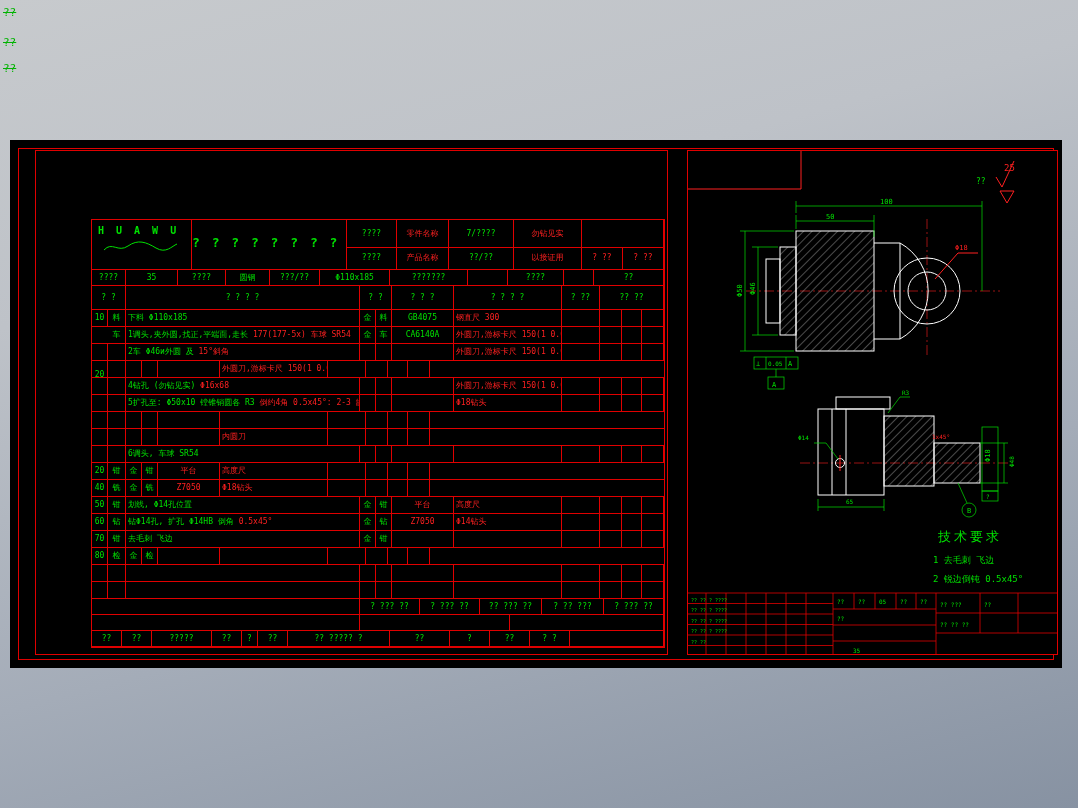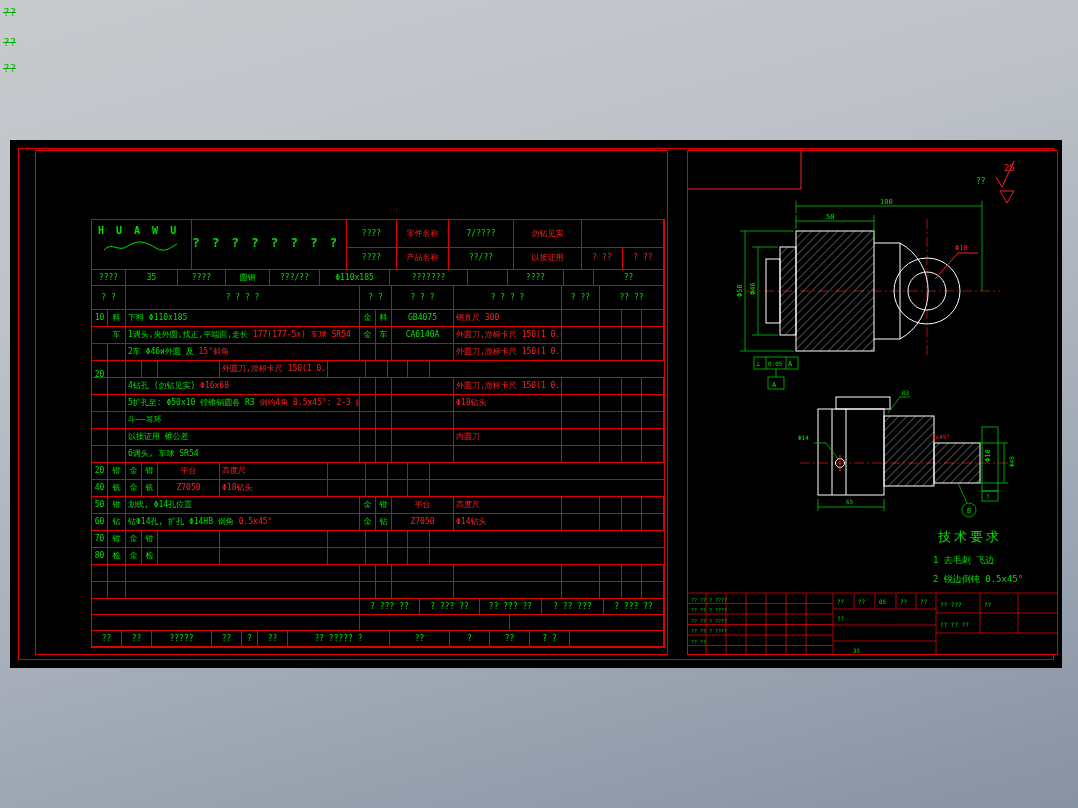--- a/index.html
+++ b/index.html
@@ -180,34 +180,32 @@
               <div class="pcell g c" style="width: 62px;"></div>
               <div class="pcell r" style="width: 108px;">Φ18钻头</div>
               <div class="pcell " style="width: 38px;"></div>
               <div class="pcell " style="width: 22px;"></div>
               <div class="pcell " style="width: 20px;"></div>
               <div class="pcell " style="width: 22px;"></div>
             </div>
             <div class="prow">
               <div class="pcell g c" style="width: 16px;"></div>
               <div class="pcell g c" style="width: 18px;"></div>
-              <div class="pcell " style="width: 234px;"><span class="g">斗——耳环</span></div>
               <div class="pcell g c" style="width: 16px;"></div>
               <div class="pcell g c" style="width: 16px;"></div>
               <div class="pcell g c" style="width: 62px;"></div>
               <div class="pcell r" style="width: 108px;"></div>
               <div class="pcell " style="width: 38px;"></div>
               <div class="pcell " style="width: 22px;"></div>
               <div class="pcell " style="width: 20px;"></div>
               <div class="pcell " style="width: 22px;"></div>
             </div>
             <div class="prow">
               <div class="pcell g c" style="width: 16px;"></div>
               <div class="pcell g c" style="width: 18px;"></div>
-              <div class="pcell " style="width: 234px;"><span class="g">以接证用 锥公差</span></div>
               <div class="pcell g c" style="width: 16px;"></div>
               <div class="pcell g c" style="width: 16px;"></div>
               <div class="pcell g c" style="width: 62px;"></div>
               <div class="pcell r" style="width: 108px;">内圆刀</div>
               <div class="pcell " style="width: 38px;"></div>
               <div class="pcell " style="width: 22px;"></div>
               <div class="pcell " style="width: 20px;"></div>
               <div class="pcell " style="width: 22px;"></div>
             </div>
             <div class="prow">
@@ -269,20 +267,21 @@
               <div class="pcell r c" style="width: 62px;">Z7050</div>
               <div class="pcell r" style="width: 108px;">Φ14钻头</div>
               <div class="pcell " style="width: 38px;"></div>
               <div class="pcell " style="width: 22px;"></div>
               <div class="pcell " style="width: 20px;"></div>
               <div class="pcell " style="width: 22px;"></div>
             </div>
             <div class="prow">
               <div class="pcell g c" style="width: 16px;">70</div>
               <div class="pcell g c" style="width: 18px;">钳</div>
+              <div class="pcell " style="width: 234px;"><span class="g">去毛刺 飞边</span></div>
               <div class="pcell g c" style="width: 16px;">金</div>
               <div class="pcell g c" style="width: 16px;">钳</div>
               <div class="pcell g c" style="width: 62px;"></div>
               <div class="pcell r" style="width: 108px;"></div>
               <div class="pcell " style="width: 38px;"></div>
               <div class="pcell " style="width: 22px;"></div>
               <div class="pcell " style="width: 20px;"></div>
               <div class="pcell " style="width: 22px;"></div>
             </div>
             <div class="prow">

